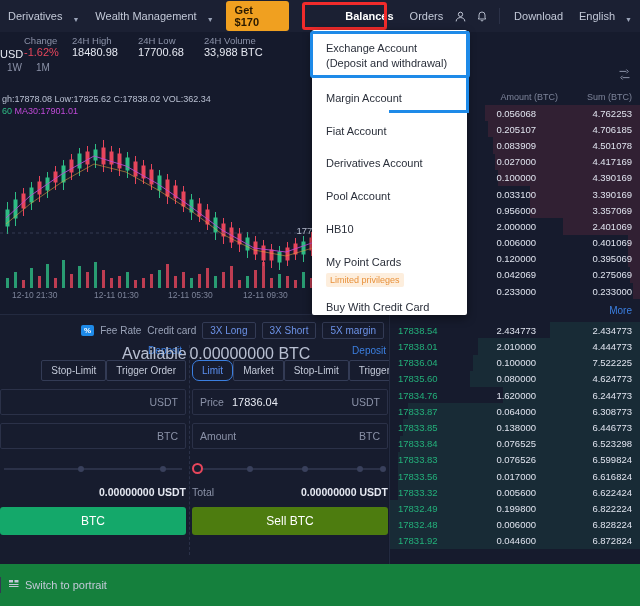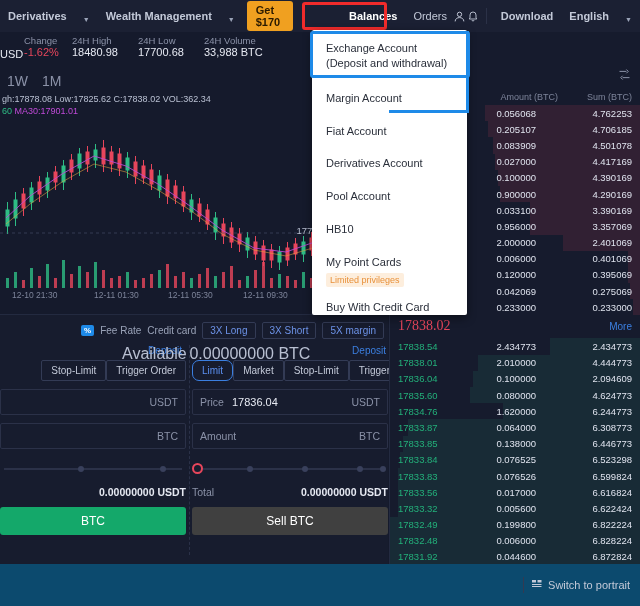--- a/index.html
+++ b/index.html
@@ -11,21 +11,21 @@
   }
   #app { position: relative; width: 640px; height: 606px; background: #151a2c; }
 
   
   .topnav {
     position: absolute; left: 0; top: 0; width: 640px; height: 32px;
     background: #1b2033;
     display: flex; align-items: center;
     font-size: 11px; color: #c3c9d8;
   }
-  .nav-item { display: flex; align-items: flex-end; gap: 16px; padding: 0 8px; white-space: nowrap; font-weight: bold; }
+  .nav-item { display: flex; align-items: flex-end; gap: 10px; padding: 0 8px; white-space: nowrap; }
   .nav-item.first { padding-left: 8px; }
   .caret { font-size: 7px; color: #9aa3b8; transform: translateY(1px); }
   .promo {
     background: #f0a020; color: #2a1a00; font-weight: bold;
     border-radius: 3px; padding: 3px 9px; font-size: 11px; margin-left: 4px;
   }
   .nav-spacer { flex: 0 0 46px; }
   .nav-balances {
     color: #ffffff; font-weight: bold; padding: 0 10px; white-space: nowrap;
   }
@@ -44,22 +44,22 @@
     position: absolute; left: 0; top: 32px; width: 388px; height: 34px;
     background: #151a2c;
     font-size: 10px; color: #8b92a8;
   }
   .mkt-col { position: absolute; text-align: left; }
   .mkt-lbl { color: #8b92a8; font-size: 9.5px; }
   .mkt-val { color: #e6e9f2; font-size: 11px; }
   .mkt-val.down { color: #e8465c; }
 
   .tf-row {
-    position: absolute; left: 0; top: 70px; width: 388px; height: 22px;
-    font-size: 14px; color: #8b92a8; display: flex; align-items: center;
+    position: absolute; left: 0; top: 56px; width: 388px; height: 22px;
+    font-size: 10px; color: #8b92a8; display: flex; align-items: center;
   }
   .tf-item { padding: 0 7px; }
   .chart-toggles { position: absolute; right: 4px; top: 72px; display: flex; gap: 5px; }
   .tg-on { border: 1px solid #2f6fd0; color: #5b8ff0; font-size: 10px; padding: 2px 7px; border-radius: 2px; }
   .tg-off { border: 1px solid #343b53; color: #8b92a8; font-size: 10px; padding: 2px 7px; border-radius: 2px; }
 
   
   .chart-wrap {
     position: absolute; left: 0; top: 92px; width: 388px; height: 222px;
     background: #151a2c; overflow: hidden;
@@ -129,21 +129,21 @@
 
   .total-row { display: flex; align-items: center; margin-top: 10px; font-size: 10.5px; }
   .total-lbl { color: #8b92a8; }
   .total-val { margin-left: auto; color: #e6e9f2; font-weight: bold; }
 
   .act-btn {
     margin-top: 9px; height: 28px; border-radius: 3px; color: #fff;
     font-size: 12px; display: flex; align-items: center; justify-content: center;
   }
   .buy { background: #14a86a; }
-  .sell { background: #404040; }
+  .sell { background: #4d7c0f; }
 
   
   .book {
     position: absolute; left: 389px; top: 32px; width: 251px; height: 532px;
     background: #161b2d; border-left: 1px solid #232a40;
   }
   .book-tabs { height: 30px; display: flex; align-items: center; padding-left: 10px; }
   .btab { font-size: 11px; color: #e6e9f2; margin-right: 14px; }
   .book-ctl { height: 28px; display: flex; align-items: center; padding: 0 8px; }
   .sel {
@@ -202,21 +202,21 @@
     background: #1e8ae8; z-index: 60;
   }
   .hl-blue-line2 {
     position: absolute; left: 389px; top: 110px; width: 80px; height: 3px;
     background: #1e8ae8; z-index: 60;
   }
 
   
   .bottombar {
     position: absolute; left: 0; top: 564px; width: 640px; height: 42px;
-    background: #0c4a6e; display: flex; align-items: center; justify-content: flex-end;
+    background: #15803d; display: flex; align-items: center; 
     padding-right: 10px; gap: 7px;
   }
   .bb-div { width: 1px; height: 16px; background: #323a52; }
   .bb-txt { font-size: 11px; color: #c3c9d8; display: flex; align-items: center; gap: 5px; }
 </style>
 </head>
 <body>
 
 <div id="app">
 
@@ -561,26 +561,20 @@
           <span class="c2">0.027000</span>
           <span class="c3">4.417169</span>
         </div>
         <div class="brow ask">
           <div class="bar bar-ask" style="width: 57%;"></div>
           <span class="c1"></span>
           <span class="c2">0.100000</span>
           <span class="c3">4.390169</span>
         </div>
         <div class="brow ask">
-          <div class="bar bar-ask" style="width: 56%;"></div>
-          <span class="c1"></span>
-          <span class="c2">0.900000</span>
-          <span class="c3">4.290169</span>
-        </div>
-        <div class="brow ask">
           <div class="bar bar-ask" style="width: 44%;"></div>
           <span class="c1"></span>
           <span class="c2">0.033100</span>
           <span class="c3">3.390169</span>
         </div>
         <div class="brow ask">
           <div class="bar bar-ask" style="width: 44%;"></div>
           <span class="c1"></span>
           <span class="c2">0.956000</span>
           <span class="c3">3.357069</span>
@@ -630,21 +624,21 @@
         <div class="brow bid">
           <div class="bar bar-bid" style="width: 65%;"></div>
           <span class="c1">17838.01</span>
           <span class="c2">2.010000</span>
           <span class="c3">4.444773</span>
         </div>
         <div class="brow bid">
           <div class="bar bar-bid" style="width: 67%;"></div>
           <span class="c1">17836.04</span>
           <span class="c2">0.100000</span>
-          <span class="c3">2.094609</span>
+          <span class="c3">7.522225</span>
         </div>
         <div class="brow bid">
           <div class="bar bar-bid" style="width: 68%;"></div>
           <span class="c1">17835.60</span>
           <span class="c2">0.080000</span>
           <span class="c3">4.624773</span>
         </div>
         <div class="brow bid">
           <div class="bar bar-bid" style="width: 55%;"></div>
           <span class="c1">17834.76</span>

